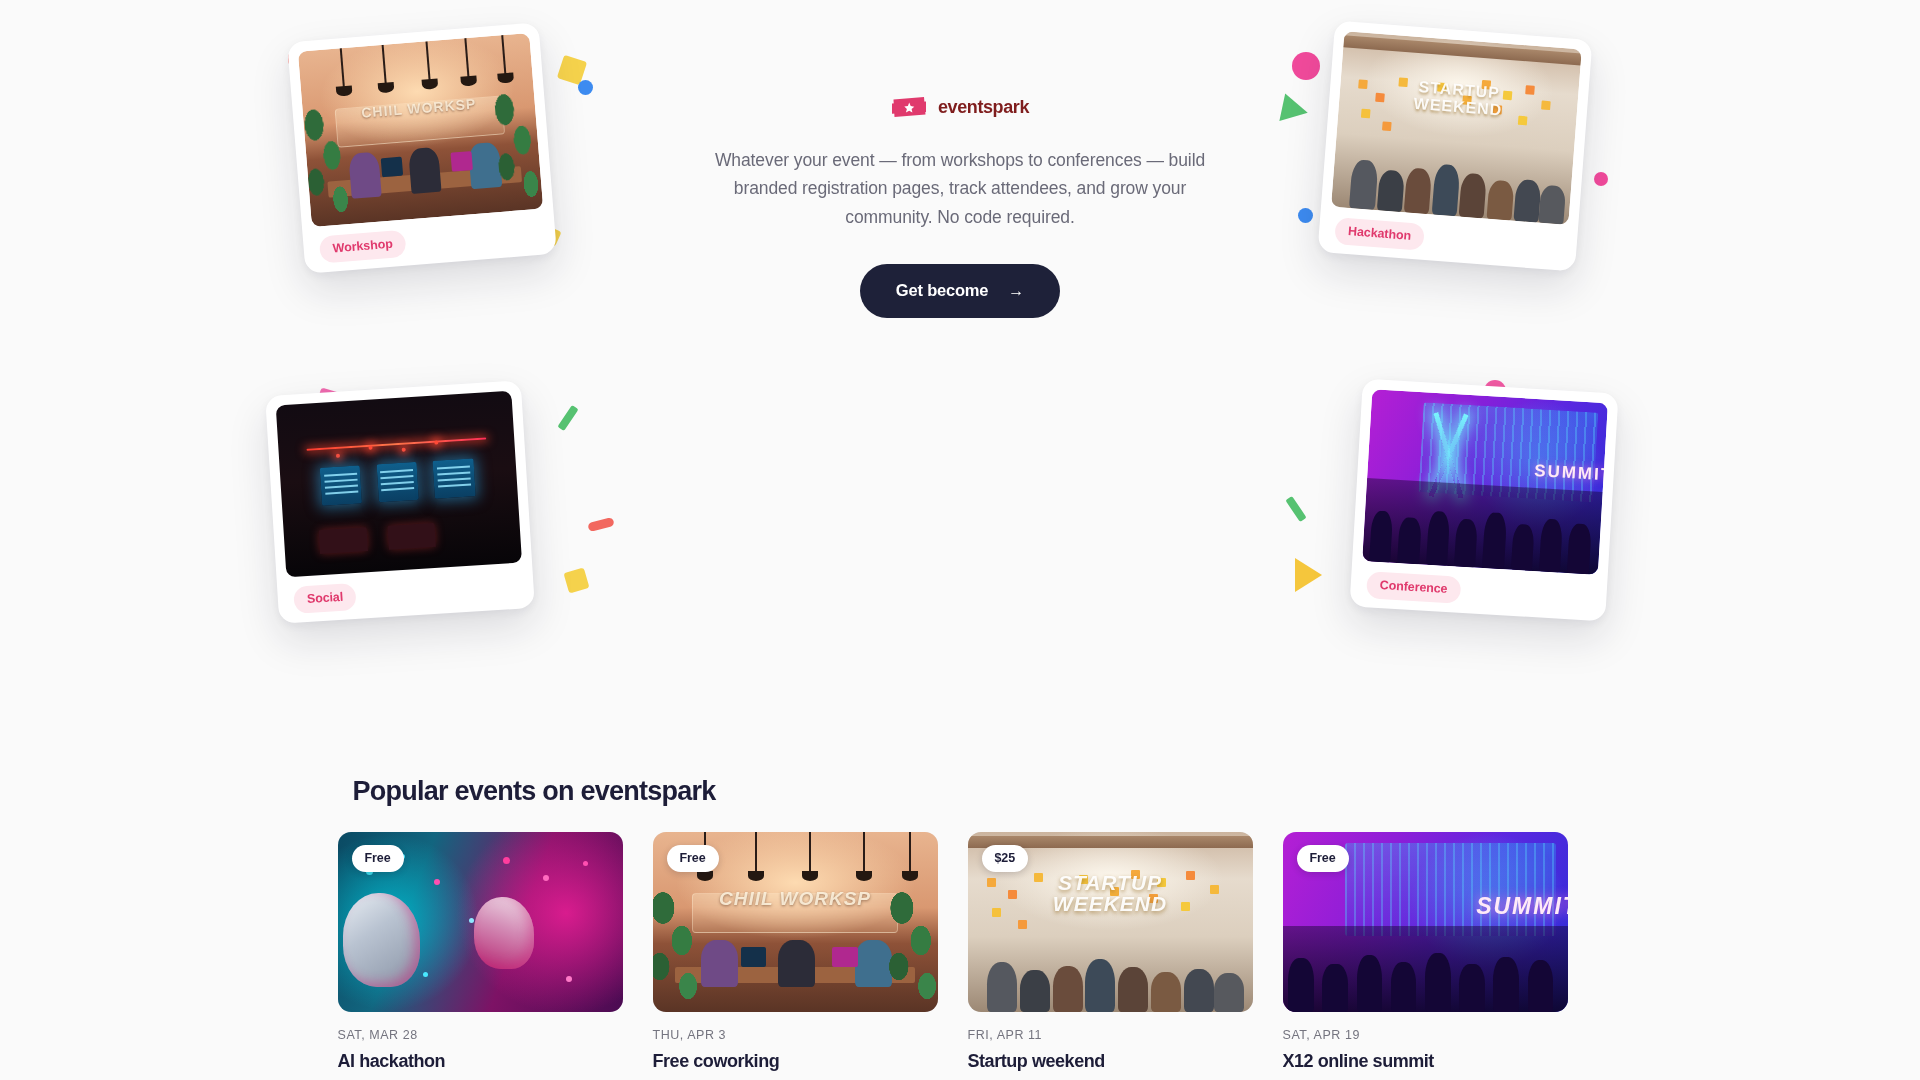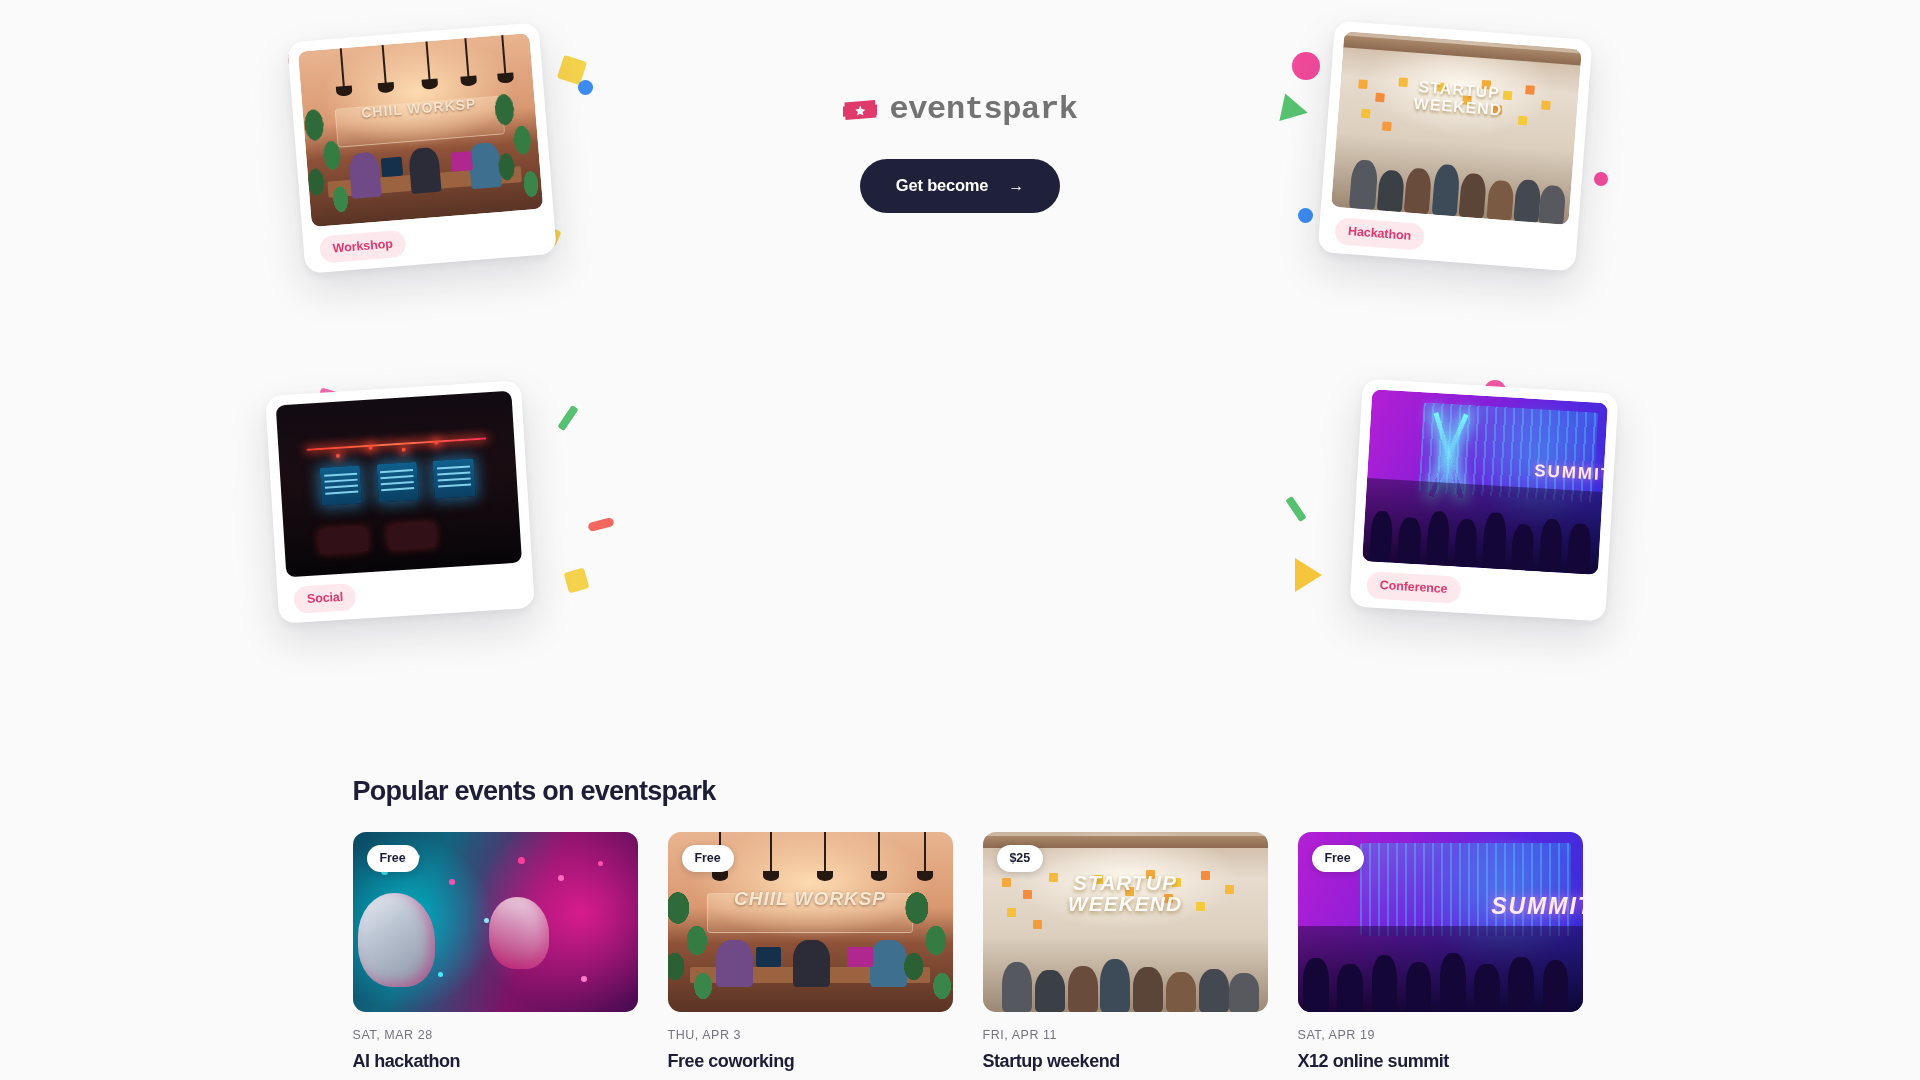--- a/index.html
+++ b/index.html
@@ -43,26 +43,25 @@
     margin-bottom: 26px;
   }
   .brand-mark {
     width: 36px;
     height: 26px;
     position: relative;
     display: block;
   }
   .brand-mark svg { display: block; }
   .brand-name {
-    font-size: 32px;
-    font-weight: bold;
-    color: #737373;
+    font-size: 18px;
+    font-weight: bold;
+    color: #7f1d1d;
     letter-spacing: -0.4px;
     line-height: 1;
-    font-family: Liberation Mono, monospace;
   }
 
   
   .headline {
     font-size: 58px;
     font-weight: bold;
     line-height: 1.1;
     letter-spacing: -1.9px;
     color: #1d1d38;
   }
@@ -312,20 +311,21 @@
   .section-title {
     font-size: 27px;
     font-weight: bold;
     letter-spacing: -0.75px;
     color: #1d1d38;
     margin-bottom: 25px;
   }
   .grid {
     display: flex;
     gap: 30px;
+    justify-content: flex-end;
   }
   .ecard { width: 285px; }
   .ecard .thumb {
     position: relative;
     width: 285px;
     height: 180px;
     border-radius: 13px;
     overflow: hidden;
     background: #e9e9ef;
   }
@@ -528,20 +528,21 @@
         <svg width="36" height="26" viewBox="0 0 36 26" aria-hidden="true">
           <path d="M2.5 5.5 L33 3 L34.5 20.5 L3.5 23 Z" fill="#e03a6d"></path>
           <path d="M1 9.5 L35 7.5 L35 18 L1 19.8 Z" fill="#e03a6d"></path>
           <path d="M18.2 8.6 l1.5 3.5 3.6 .6 -2.7 2.3 .8 3.6 -3.2 -1.9 -3.3 1.7 1 -3.5 -2.6 -2.5 3.6 -.4 Z" fill="#ffffff"></path>
         </svg>
       </span>
       <span class="brand-name">eventspark</span>
     </div>
 
 
+    <p class="subtitle">Whatever your event — from workshops to conferences — build branded registration pages, track attendees, and grow your community. No code required.</p>
 
     <div class="cta-wrap">
       <button class="cta">
         <span>Get become</span>
         <span class="arr">→</span>
       </button>
     </div>
 
   </div>
 </div>

